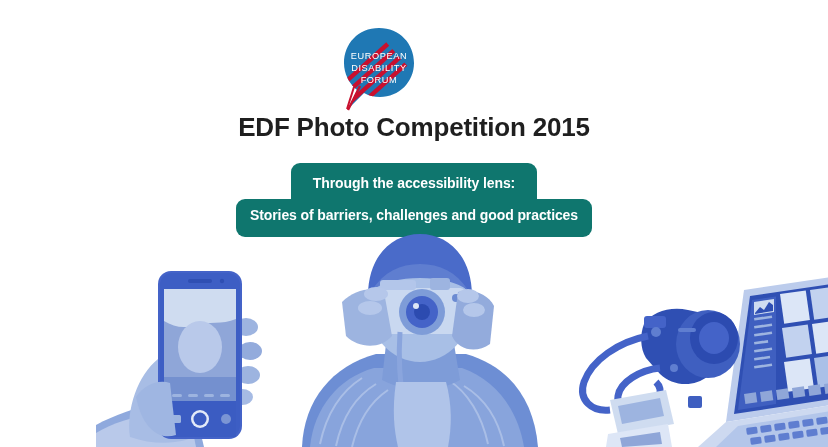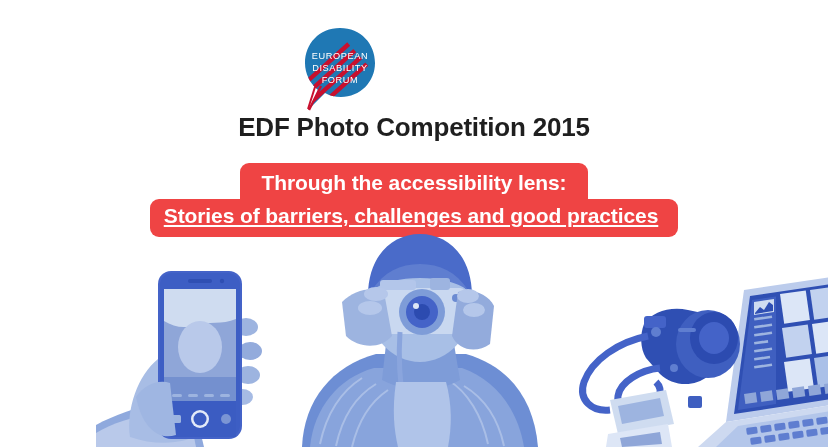--- a/index.html
+++ b/index.html
@@ -25,20 +25,21 @@
   
   #logo-block {
     position: absolute;
     top: 24px;
     left: 0;
     width: 656px;
     height: 88px;
     display: flex;
     align-items: flex-start;
     justify-content: center;
+    padding-left: 39px;
   }
   #logo-svg { display: block; }
 
   
   #main-title {
     position: absolute;
     top: 111px;
     left: 0;
     width: 828px;
     text-align: center;
@@ -54,38 +55,37 @@
   #subtitle-block {
     position: absolute;
     top: 163px;
     left: 0;
     width: 828px;
     text-align: center;
     line-height: 0;
   }
   .subtitle-line {
     display: inline-block;
-    background: #ef4444;
+    background: #0f766e;
     color: #ffffff;
-    font-size: 21px;
+    font-size: 14px;
     font-weight: bold;
     letter-spacing: -0.1px;
     white-space: nowrap;
   }
   #subtitle-line-1 {
     padding: 8px 22px 6px 22px;
     border-radius: 9px 9px 0 0;
     line-height: 24px;
   }
   #subtitle-line-2 {
-    padding: 4px 20px 9px 14px;
+    padding: 4px 14px 9px 14px;
     border-radius: 9px;
     line-height: 25px;
     margin-top: -2px;
-    text-decoration: underline;
   }
   .sub-row { line-height: 0; }
 
   
   #imagery {
     position: absolute;
     left: 0;
     bottom: 0;
     width: 828px;
     height: 215px;

